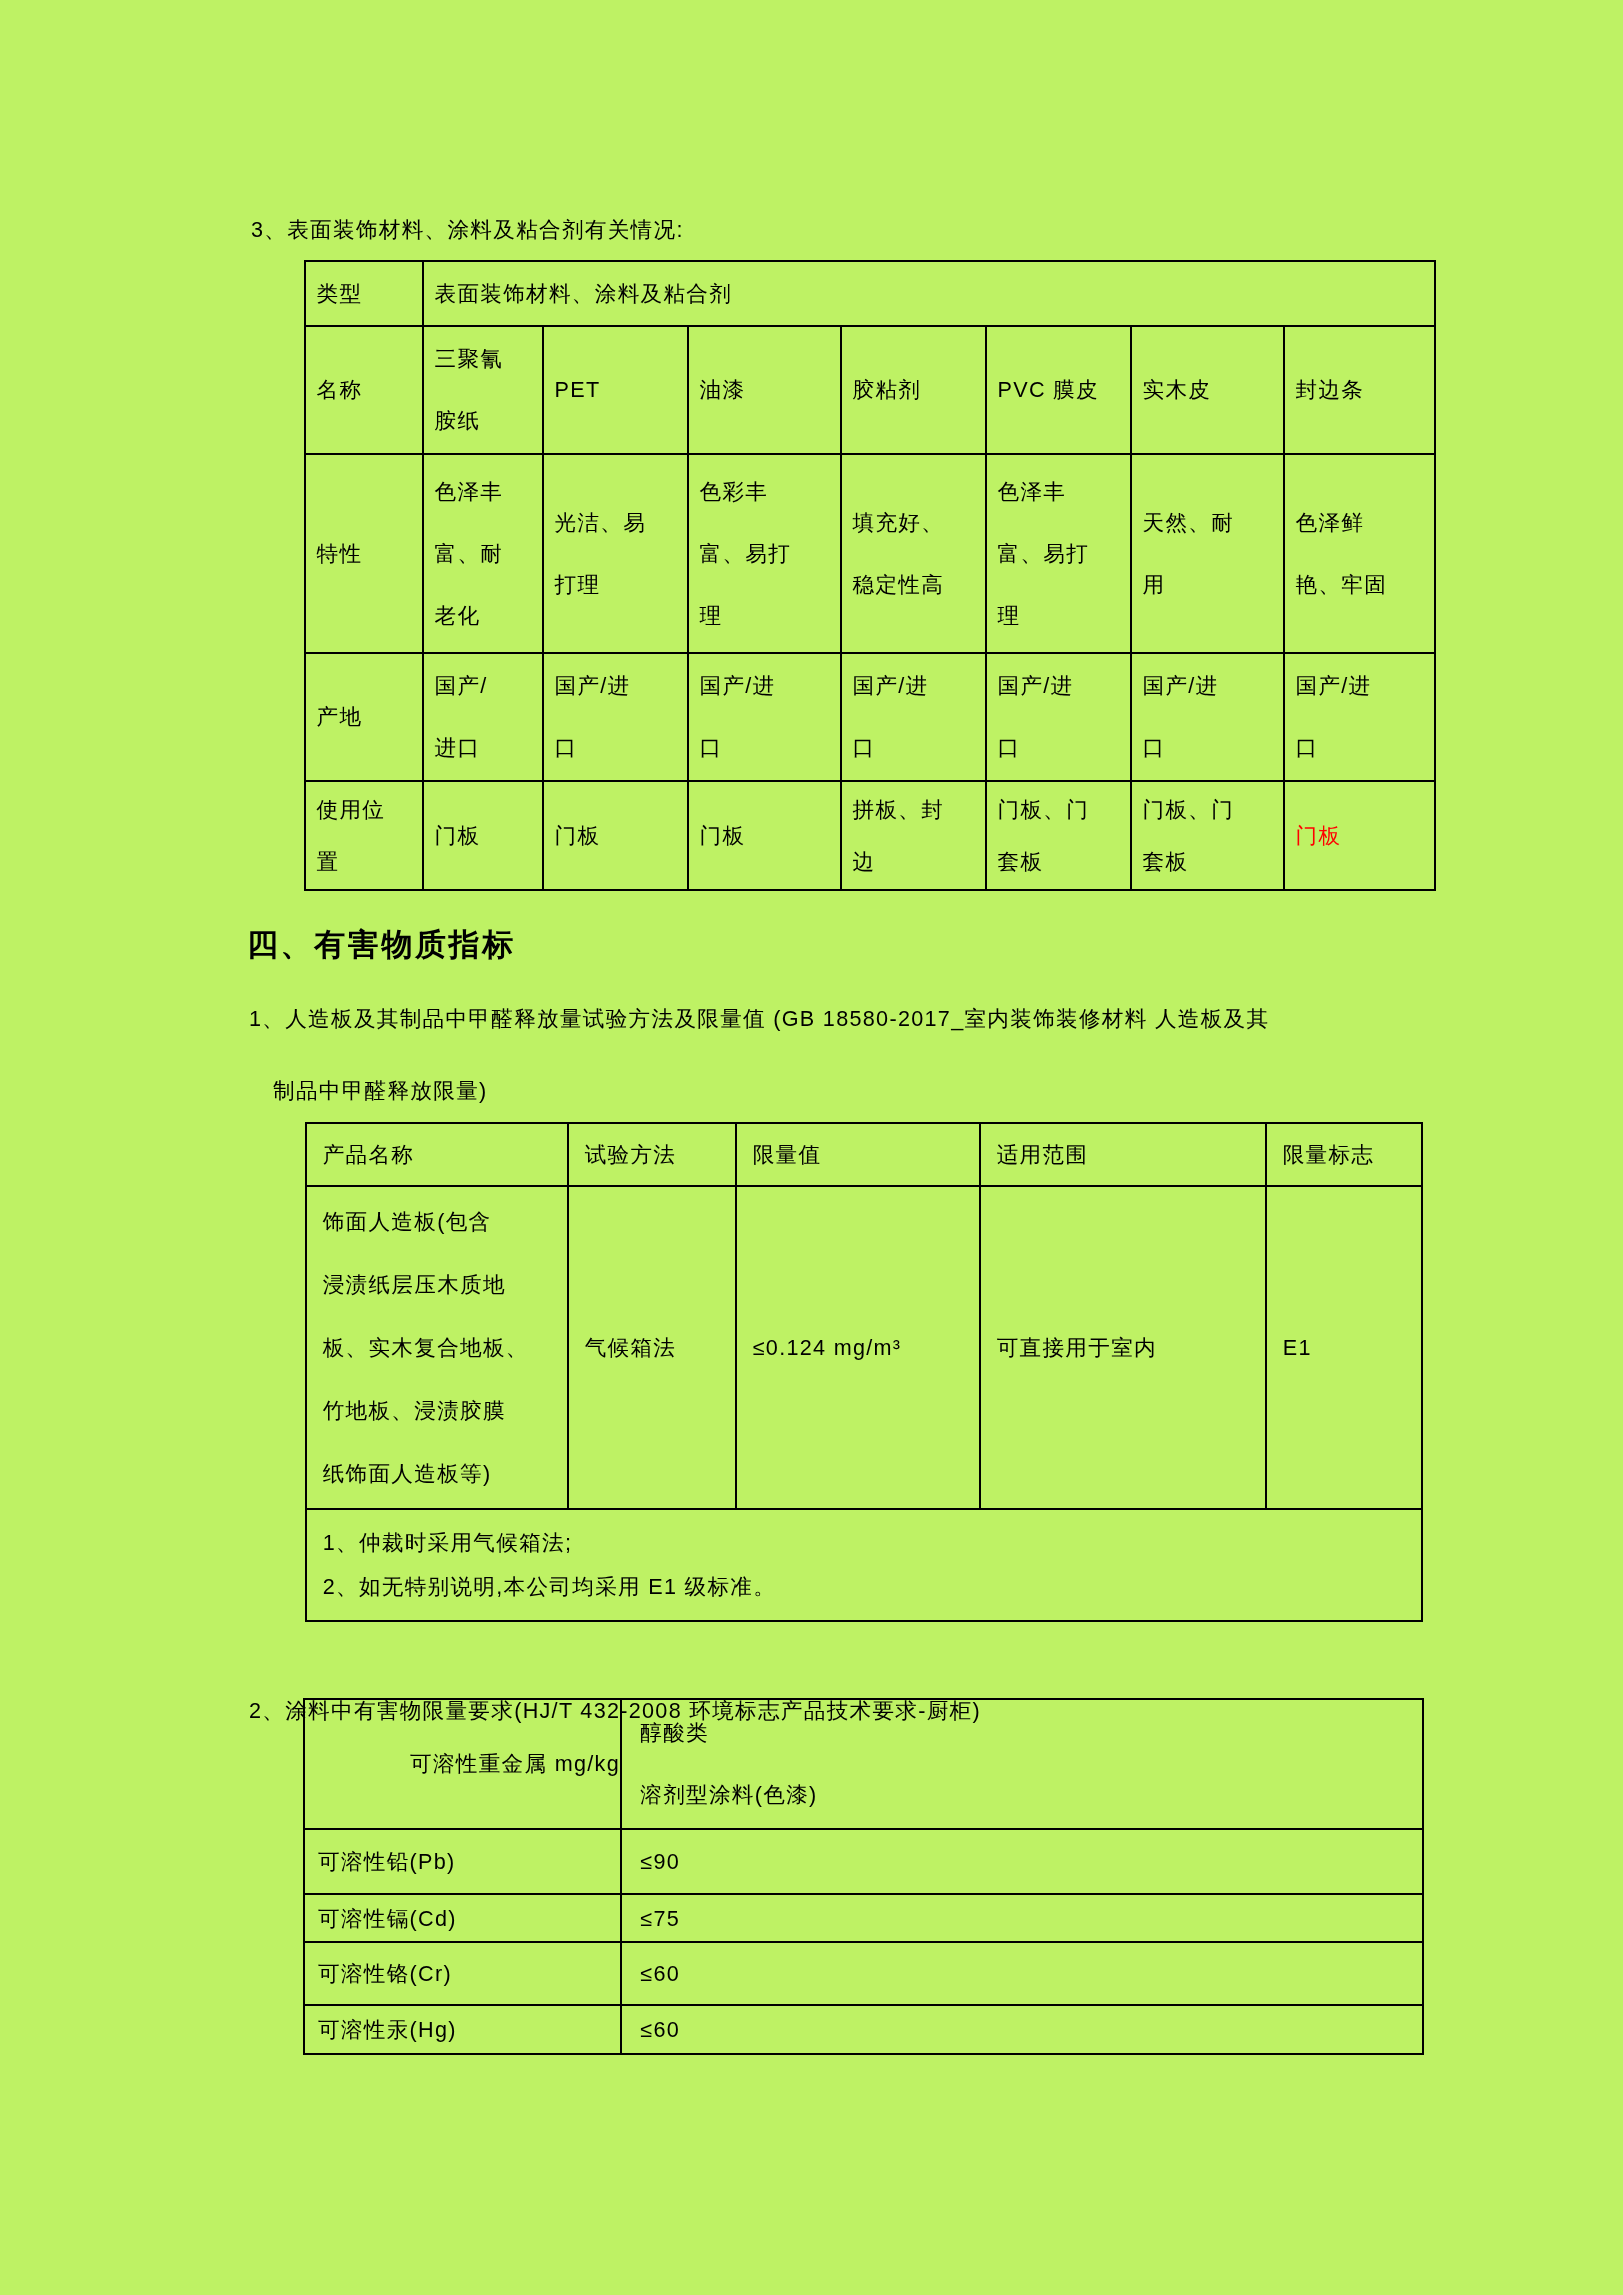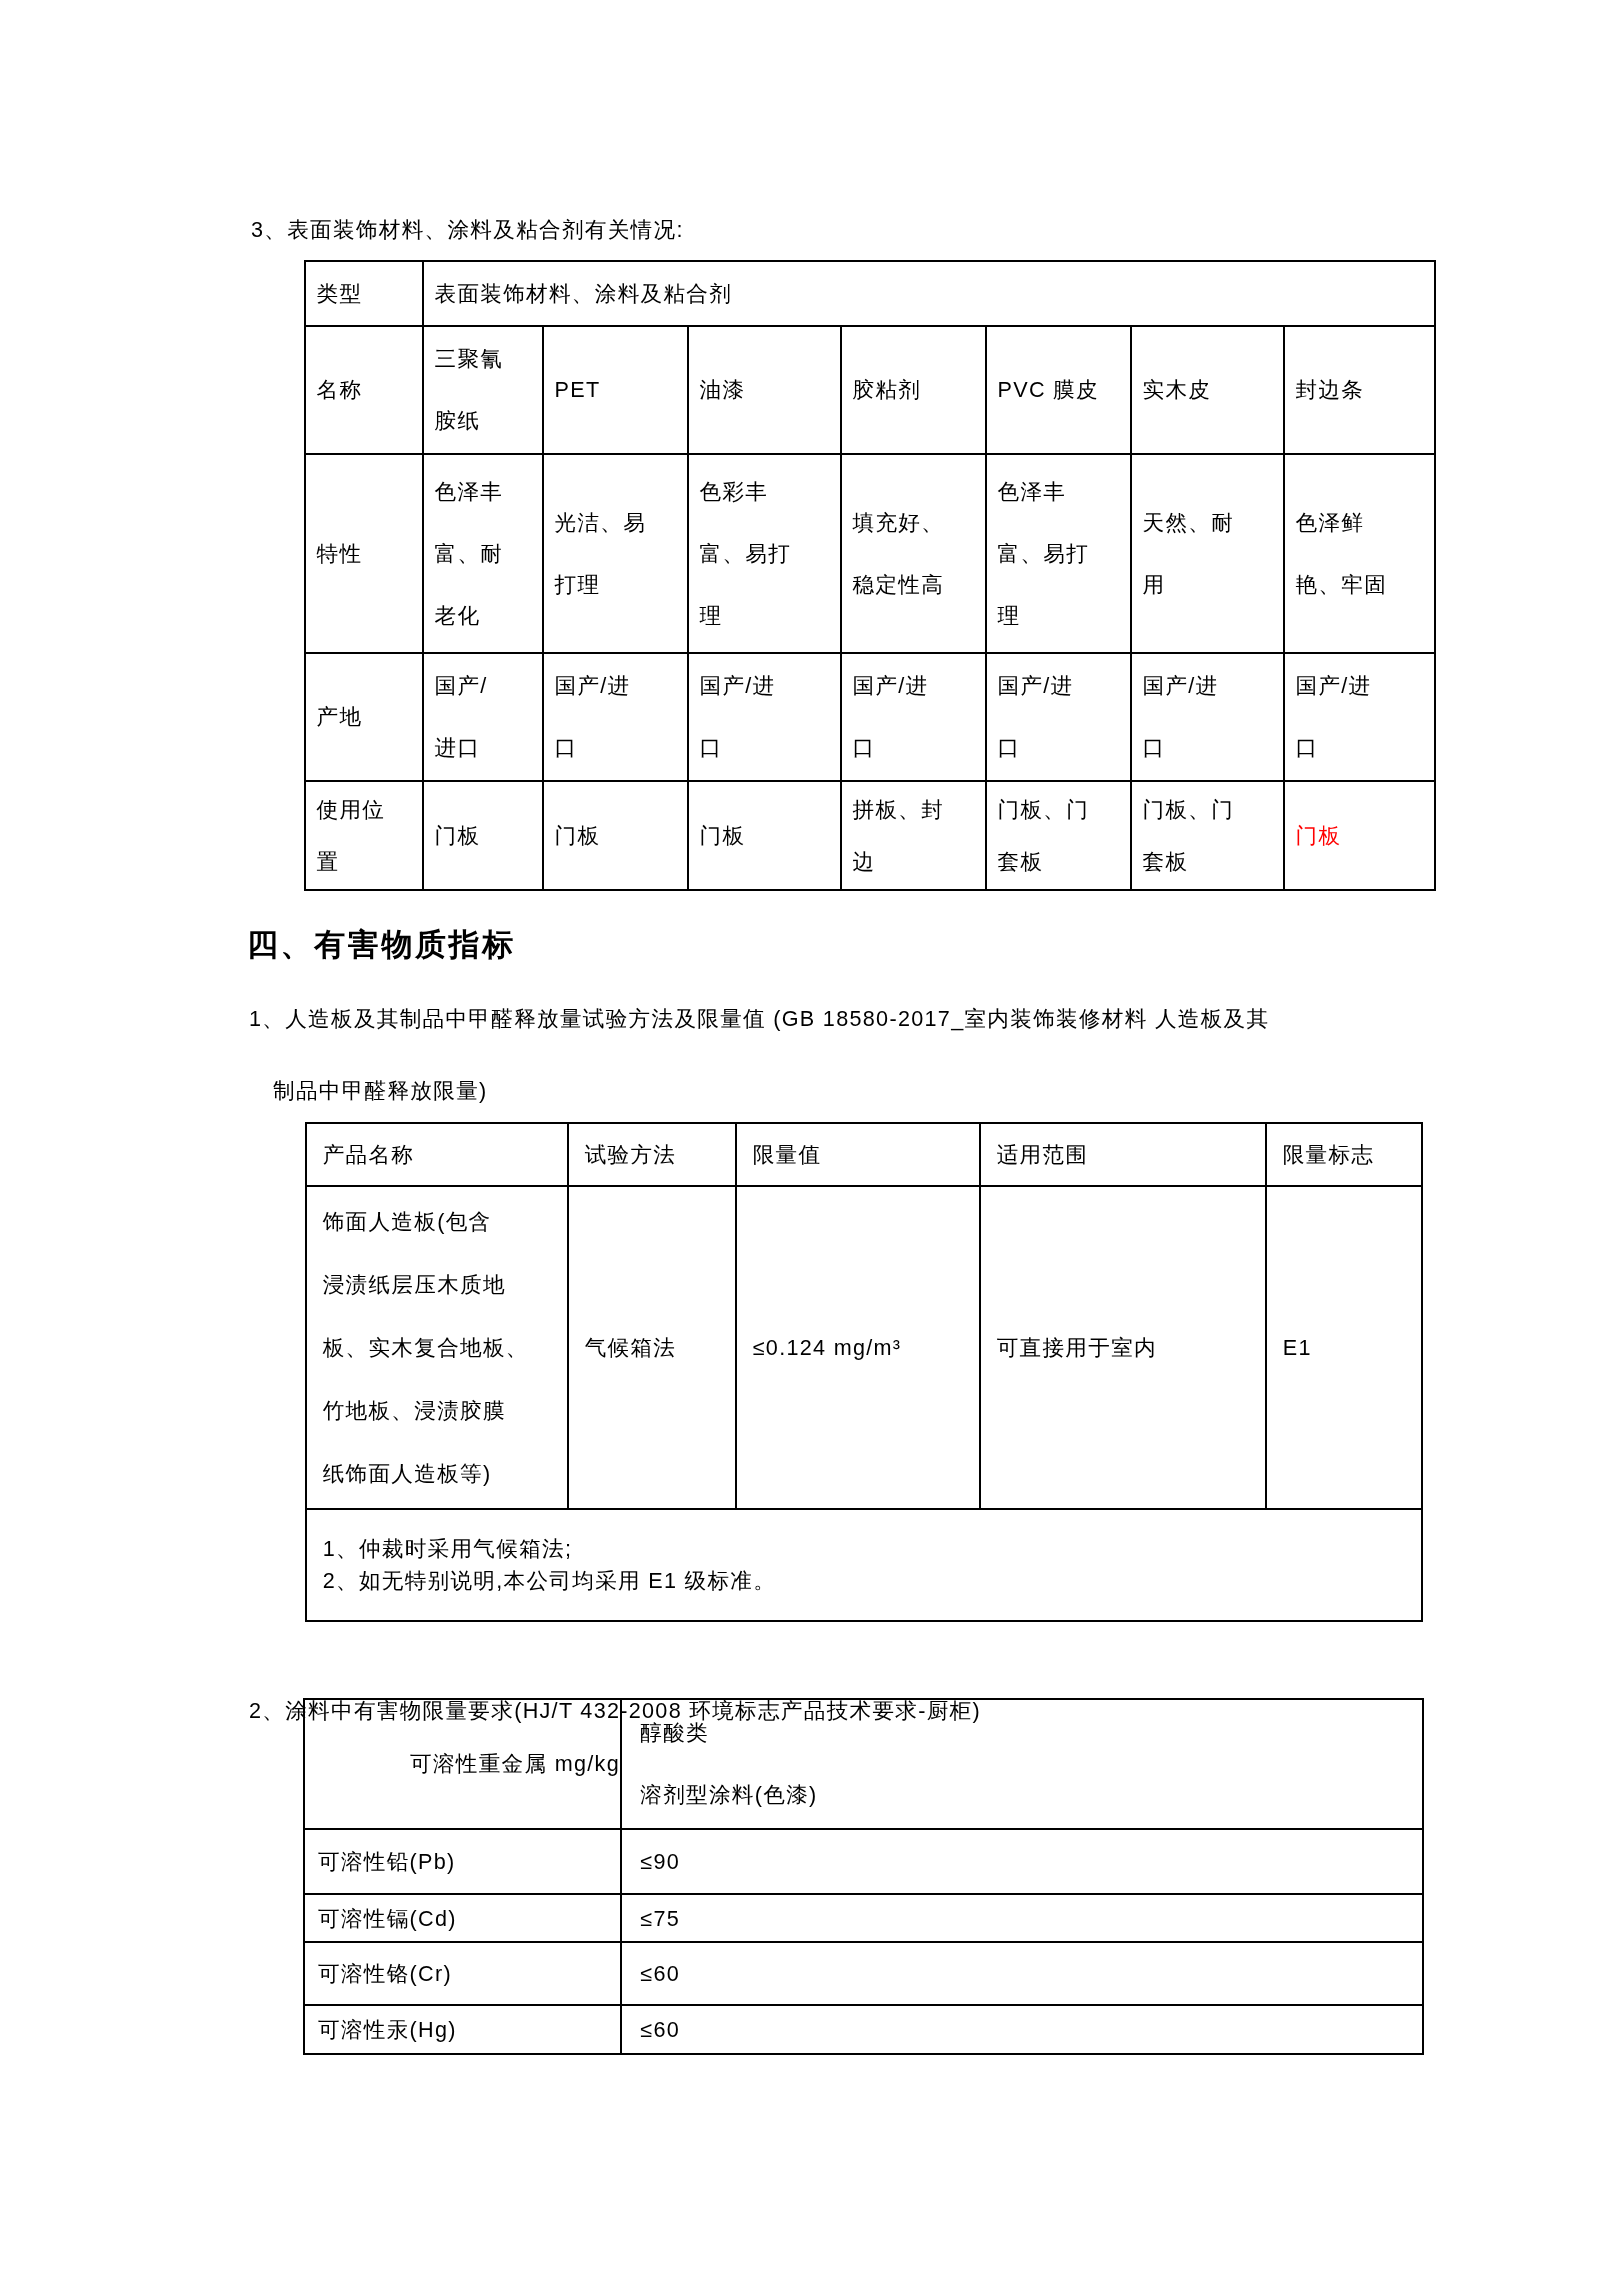--- a/index.html
+++ b/index.html
@@ -1,40 +1,40 @@
 <!DOCTYPE html>
 <html style="font-size:10.5px"><head>
 <meta charset="utf-8">
 <style>
   html,body{margin:0;padding:0;background:#e8e8e8;}
   .page{
     position:relative;
     width:1623px;height:2295px;
-    background:#ffffff;
+    background:#bef264;
     font-family:"Liberation Sans","DejaVu Sans",sans-serif;
     color:#000000;
     font-size:21.6px;
     letter-spacing:1.3px;
     box-sizing:border-box;
   }
   .abs{position:absolute;}
   .pre{white-space:pre-line;}
   table{border-collapse:collapse;table-layout:fixed;}
   td{border:2px solid #000;vertical-align:middle;padding:0 0 0 10.5px;overflow:hidden;}
   
   .t1{width:1131px;}
   .t1 td{line-height:62px;}
   .t1 tr.r-usage td{line-height:52px;}
   .red{color:#ff0000;}
   
   .t2{width:1116px;}
   .t2 td{padding-left:15.7px;}
   .t2 tr.r-head td{line-height:29px;margin-top:42px;}
   .t2 tr.r-body td{line-height:63px;}
-  .t2 tr.r-notes td{line-height:32px;}
+  .t2 tr.r-notes td{line-height:44px;}
   
   .t3{width:1118px;}
   .t3 td{line-height:62px;}
   .t3 td.c-label{padding-left:13px;}
   .t3 td.c-value{padding-left:18.3px;}
   .t3 tr.r-head td.c-center{text-align:right;padding-left:0;}
   .t3 tr.r-data td{line-height:29px;margin-left:16px;}
   .h-sec{font-weight:bold;font-size:31px;letter-spacing:2.6px;}
   .txt{line-height:34px;}
 </style>

